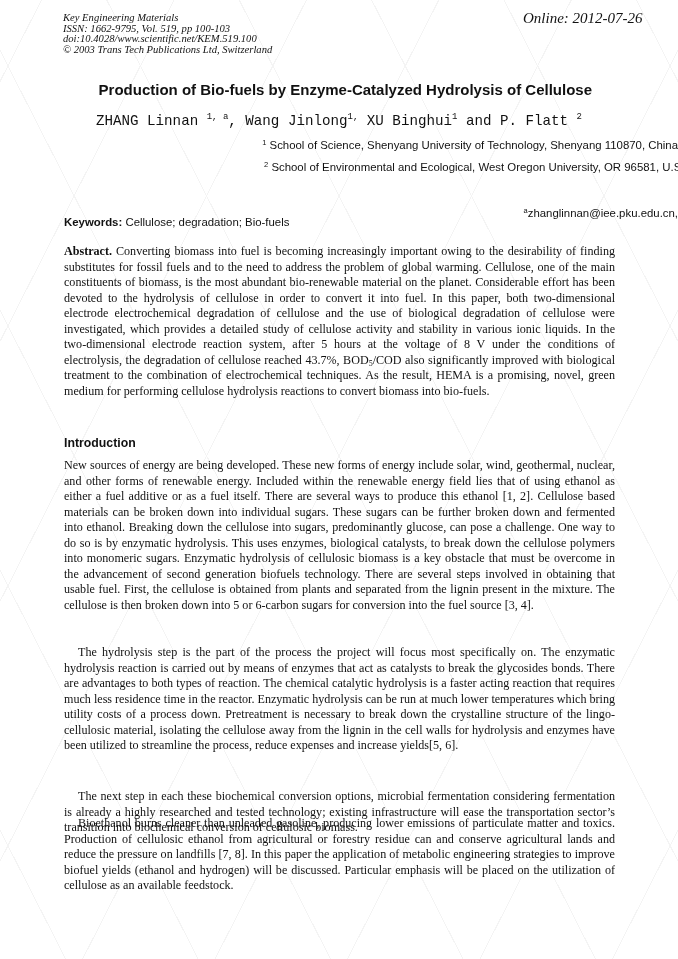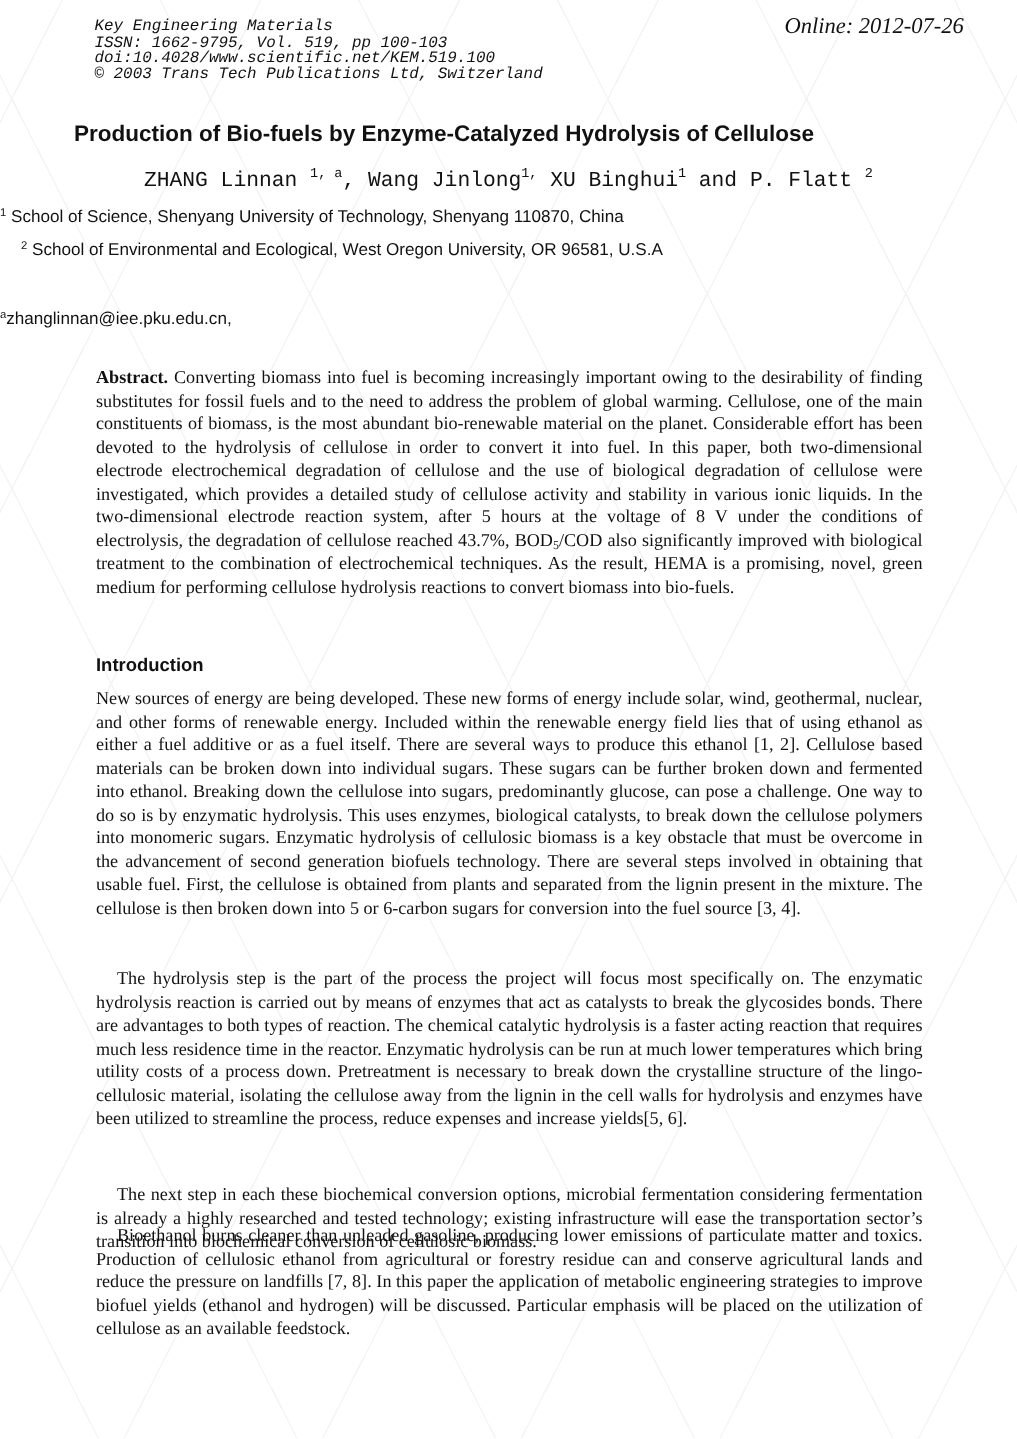--- a/index.html
+++ b/index.html
@@ -6,39 +6,39 @@
     body { width: 678px; height: 959px; position: relative; overflow: hidden; color: #111; }
     .watermark {
       position: absolute; inset: 0; pointer-events: none; opacity: 0.35;
       background-image:
         repeating-linear-gradient(63deg, transparent 0 58px, #e2e2e2 58px 59px, transparent 59px 118px),
         repeating-linear-gradient(-63deg, transparent 0 58px, #e2e2e2 58px 59px, transparent 59px 118px);
     }
     .page { position: absolute; left: 0; top: 0; width: 678px; height: 959px; }
     .hdr-left {
       position: absolute; left: 63px; top: 13px;
-      font-family: Liberation Mono, monospace; font-style: italic;
+      font-family: Liberation Serif, serif; font-style: italic;
       font-size: 10.6px; line-height: 10.6px;
     }
     .hdr-right {
       position: absolute; left: 523px; top: 13px;
       font-family: "Liberation Serif", serif; font-style: italic;
       font-size: 15px; line-height: 10.6px;
     }
     .title {
-      position: absolute; left: 0; width: 592px; top: 81px; text-align: center;
+      position: absolute; left: 0; width: 592px; top: 81px; text-align: right;
       font-family: "Liberation Sans", sans-serif; font-weight: bold; font-size: 15px;
     }
     .authors {
       position: absolute; left: 0; width: 678px; top: 113px; text-align: center;
       font-family: Liberation Mono, monospace; font-size: 14.2px;
     }
     .authors sup { font-size: 9px; vertical-align: 6px; line-height: 0; }
     .affil {
-      position: absolute; left: 0; width: 678px; text-align: left;
+      position: absolute; left: 0; width: 678px; text-align: right;
       font-family: "Liberation Sans", sans-serif; font-size: 11.4px;
     }
     .affil sup { font-size: 7.5px; vertical-align: 4px; line-height: 0; }
     .keywords {
       position: absolute; left: 64px; top: 216px;
       font-family: "Liberation Sans", sans-serif; font-size: 11.4px;
     }
     .keywords b { font-weight: bold; }
     .para {
       position: absolute; left: 64px; width: 551px;
@@ -77,20 +77,23 @@
   <div class="affil" style="top:139px;">
     <sup>1</sup><span> School of Science, Shenyang University of Technology, Shenyang 110870, China</span>
   </div>
   <div class="affil" style="top:161px;margin-left:14px;">
     <sup>2</sup><span> School of Environmental and Ecological, West Oregon University, OR 96581, U.S.A</span>
   </div>
   <div class="affil" style="top:182px;margin-top:25px;">
     <sup>a</sup><span>zhanglinnan@iee.pku.edu.cn,</span>
   </div>
 
+  <div class="keywords">
+    <b>Keywords:</b><span> Cellulose; degradation; Bio-fuels</span>
+  </div>
 
   <div class="para" style="top:244px;">
     <b>Abstract.</b><span> Converting biomass into fuel is becoming increasingly important owing to the desirability of finding substitutes for fossil fuels and to the need to address the problem of global warming. Cellulose, one of the main constituents of biomass, is the most abundant bio-renewable material on the planet. Considerable effort has been devoted to the hydrolysis of cellulose in order to convert it into fuel. In this paper, both two-dimensional electrode electrochemical degradation of cellulose and the use of biological degradation of cellulose were investigated, which provides a detailed study of cellulose activity and stability in various ionic liquids. In the two-dimensional electrode reaction system, after 5 hours at the voltage of 8 V under the conditions of electrolysis, the degradation of cellulose reached 43.7%, BOD</span><sub>5</sub><span>/COD also significantly improved with biological treatment to the combination of electrochemical techniques. As the result, HEMA is a promising, novel, green medium for performing cellulose hydrolysis reactions to convert biomass into bio-fuels.</span>
   </div>
 
   <div class="section-h">Introduction</div>
 
   <div class="para" style="top:458px;">New sources of energy are being developed. These new forms of energy include solar, wind, geothermal, nuclear, and other forms of renewable energy. Included within the renewable energy field lies that of using ethanol as either a fuel additive or as a fuel itself. There are several ways to produce this ethanol [1, 2]. Cellulose based materials can be broken down into individual sugars. These sugars can be further broken down and fermented into ethanol. Breaking down the cellulose into sugars, predominantly glucose, can pose a challenge. One way to do so is by enzymatic hydrolysis. This uses enzymes, biological catalysts, to break down the cellulose polymers into monomeric sugars. Enzymatic hydrolysis of cellulosic biomass is a key obstacle that must be overcome in the advancement of second generation biofuels technology. There are several steps involved in obtaining that usable fuel. First, the cellulose is obtained from plants and separated from the lignin present in the mixture. The cellulose is then broken down into 5 or 6-carbon sugars for conversion into the fuel source [3, 4].</div>
   <div class="para indent" style="top:645px;">The hydrolysis step is the part of the process the project will focus most specifically on. The enzymatic hydrolysis reaction is carried out by means of enzymes that act as catalysts to break the glycosides bonds. There are advantages to both types of reaction. The chemical catalytic hydrolysis is a faster acting reaction that requires much less residence time in the reactor. Enzymatic hydrolysis can be run at much lower temperatures which bring utility costs of a process down. Pretreatment is necessary to break down the crystalline structure of the lingo-cellulosic material, isolating the cellulose away from the lignin in the cell walls for hydrolysis and enzymes have been utilized to streamline the process, reduce expenses and increase yields[5, 6].</div>
   <div class="para indent" style="top:789px;">The next step in each these biochemical conversion options, microbial fermentation considering fermentation is already a highly researched and tested technology; existing infrastructure will ease the transportation sector’s transition into biochemical conversion of cellulosic biomass.</div>

